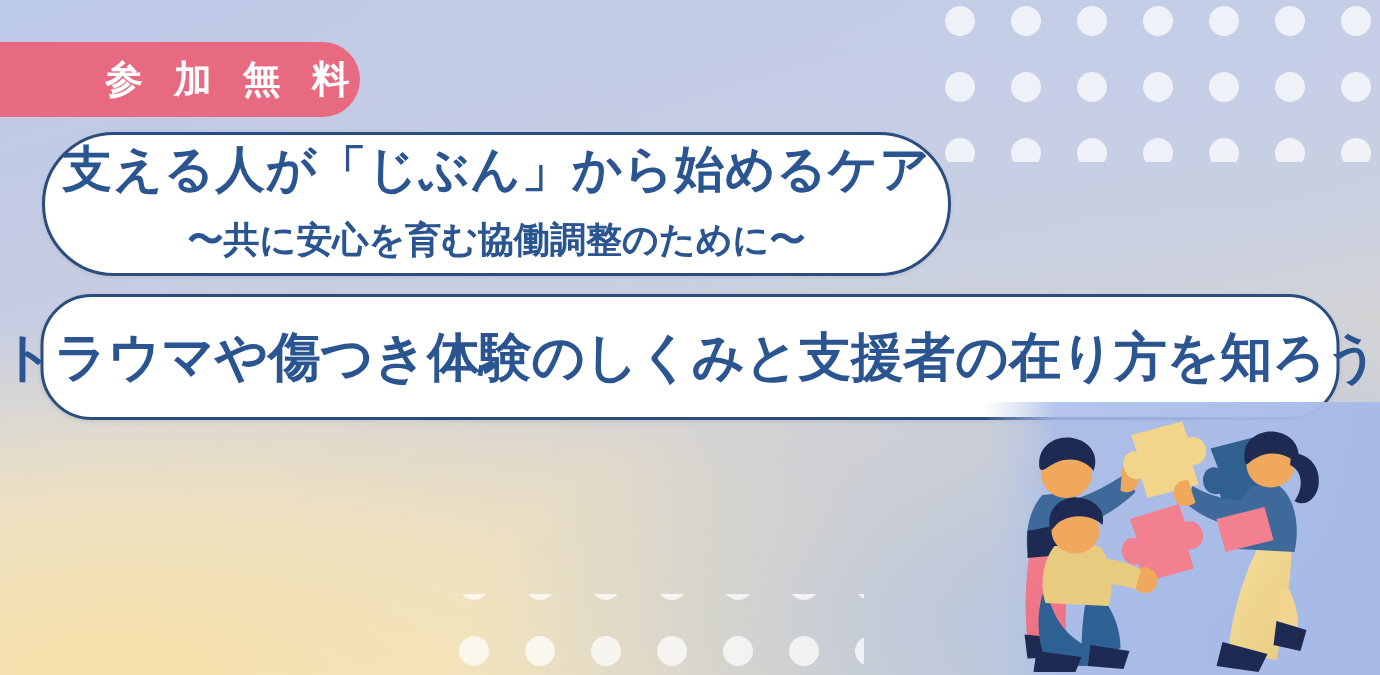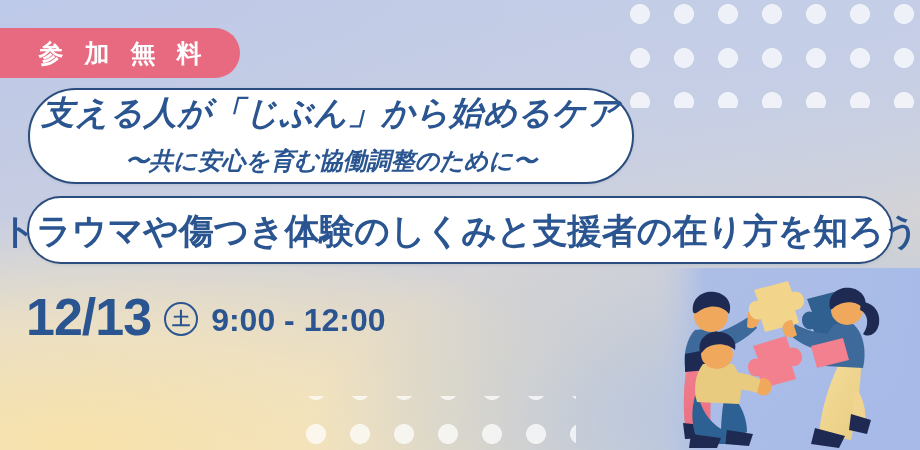--- a/index.html
+++ b/index.html
@@ -49,21 +49,21 @@
   .free-badge {
     position: absolute;
     left: 0;
     top: 28px;
     width: 240px;
     height: 50px;
     background: #e86a81;
     border-radius: 0 25px 25px 0;
     display: flex;
     align-items: center;
-    justify-content: center;
+    justify-content: flex-end;
   }
   .free-badge .label {
     color: #ffffff;
     font-size: 25px;
     font-weight: bold;
     letter-spacing: 7px;
     text-indent: 7px;
     line-height: 1;
     white-space: nowrap;
   }
@@ -79,21 +79,20 @@
     justify-content: center;
     box-shadow: 0 1px 3px rgba(40,60,100,0.10);
   }
   .pill-1 {
     left: 28px;
     top: 88px;
     width: 606px;
     height: 96px;
     border-radius: 48px;
     padding-bottom: 2px;
-    font-style: italic;
   }
   .pill-1 .line-main {
     font-size: 33px;
     font-weight: bold;
     color: #2a5590;
     line-height: 1.12;
     letter-spacing: 0.5px;
     white-space: nowrap;
   }
   .pill-1 .line-sub {
@@ -101,21 +100,21 @@
     font-weight: bold;
     color: #2a5590;
     line-height: 1.2;
     margin-top: 15px;
     white-space: nowrap;
   }
   .pill-2 {
     left: 27px;
     top: 196px;
     width: 866px;
-    height: 68px;
+    height: 84px;
     border-radius: 34px;
     align-items: center;
   }
   .pill-2 .line-main {
     font-size: 35px;
     font-weight: bold;
     color: #2a5590;
     line-height: 1;
     letter-spacing: -0.2px;
     white-space: nowrap;
@@ -199,27 +198,20 @@
 
   <div class="pill pill-1">
     <div class="line-main">支える人が「じぶん」から始めるケア</div>
     <div class="line-sub">〜共に安心を育む協働調整のために〜</div>
   </div>
 
   <div class="pill pill-2">
     <div class="line-main">トラウマや傷つき体験のしくみと支援者の在り方を知ろう</div>
   </div>
 
-  <div class="date-row">
-    <span class="date-big">12/13</span>
-    <span class="day-circle">
-      <span>土</span>
-    </span>
-    <span class="time-text">9:00 - 12:00</span>
-  </div>
 
 
   <div class="illustration">
     <svg viewBox="0 0 265 182" xmlns="http://www.w3.org/2000/svg" aria-hidden="true">
       <defs>
         <linearGradient id="bgFade" x1="0" y1="0" x2="1" y2="0">
           <stop offset="0%" stop-color="#c2cbe0" stop-opacity="0"></stop>
           <stop offset="18%" stop-color="#a8bbe8" stop-opacity="0.85"></stop>
           <stop offset="100%" stop-color="#a8bbe8"></stop>
         </linearGradient>

